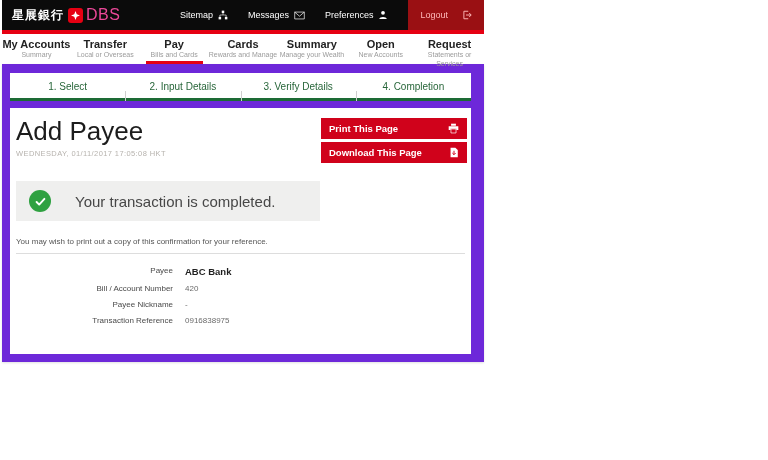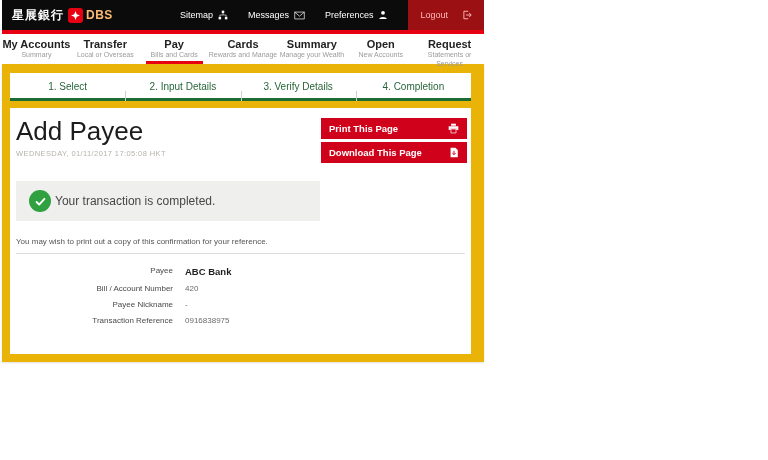--- a/index.html
+++ b/index.html
@@ -5,38 +5,38 @@
   * { margin:0; padding:0; box-sizing:border-box; }
   html,body { width:768px; height:460px; background:#ffffff; font-family:"Liberation Sans", sans-serif; }
   .app { position:absolute; top:0; left:2px; width:482px; }
 
   
   .topbar { height:30px; background:#0b0b0b; display:flex; align-items:center; }
   .logo-wrap { display:flex; align-items:center; margin-left:10px; flex:1; }
   .logo-cn { color:#fff; font-size:12px; font-weight:bold; font-family:"DejaVu Sans", sans-serif; letter-spacing:1px; }
   .dbs-cube { width:15px; height:15px; background:#e60012; border-radius:3px; margin:0 3px 0 4px;
               display:flex; align-items:center; justify-content:center; }
-  .dbs-latin { color:#fdba74; font-size:12px; font-weight:bold; letter-spacing:0.5px; }
+  .dbs-latin { color:#ec4899; font-size:16px; font-weight:normal; letter-spacing:0.5px; }
   .top-links { display:flex; align-items:center; height:100%; }
   .top-link { display:flex; align-items:center; gap:5px; color:#fff; font-size:9px; margin-right:20px; cursor:pointer; }
   .logout-btn { height:100%; background:#9a1013; color:#ffb9b9; font-size:9px; display:flex;
                 align-items:center; gap:14px; padding:0 12px; cursor:pointer; }
 
   
   .red-strip { height:4px; background:#e60012; }
 
   
   .nav { height:30px; background:#fff; display:flex; }
   .nav-item { flex:1; text-align:center; position:relative; padding-top:4px; cursor:pointer; }
   .nav-item .nav-label { font-size:11px; font-weight:bold; color:#222; line-height:12px; }
   .nav-item .nav-sub { font-size:7px; color:#9b9b9b; line-height:9px; }
   .nav-item.active::after { content:""; position:absolute; left:6px; right:6px; bottom:0; height:3px; background:#e60012; }
 
   
-  .gray-region { background:#eab308; padding:9px 13px 8px 8px; box-shadow:0 1px 2px rgba(0,0,0,0.12); }
+  .gray-region { background:#6d28d9; padding:9px 13px 8px 8px; box-shadow:0 1px 2px rgba(0,0,0,0.12); }
 
   
   .steps { background:#fff; display:flex; height:28px; margin-bottom:7px; }
   .step { flex:1; text-align:center; font-size:10px; color:#28663a; padding-top:8px;
           border-bottom:3px solid #1d6b35; position:relative; }
   .step + .step::before { content:""; position:absolute; left:0; top:18px; bottom:-3px; width:1px; background:#cfcfcf; }
 
   
   .card { background:#fff; padding:8px 0 22px 0; position:relative; min-height:230px; }
   .card-head { display:flex; justify-content:space-between; align-items:flex-start; padding:0 4px 0 6px; }
@@ -45,21 +45,21 @@
 
   .actions { width:146px; margin-top:2px; }
   .action-btn { width:100%; height:21px; background:#d0021b; border:none; color:#fff; font-family:"Liberation Sans", sans-serif;
                 font-size:9.5px; font-weight:bold; display:flex; align-items:center; justify-content:space-between;
                 padding:0 8px; margin-bottom:3px; cursor:pointer; }
 
   .success-box { background:#efefee; width:304px; height:40px; margin:15px 0 0 6px;
                  display:flex; align-items:center; padding-left:13px; }
   .check-circle { width:22px; height:22px; background:#2fa141; border-radius:50%;
                   display:flex; align-items:center; justify-content:center; flex:0 0 auto; }
-  .success-msg { font-size:12px; color:#474747; margin-left:4px; }
+  .success-msg { font-size:15px; color:#474747; margin-left:24px; }
 
   .note { font-size:8px; color:#555; margin:16px 0 0 6px; }
 
   .section-title { font-size:15px; font-weight:400; color:#222; margin:17px 0 0 6px; }
   .section-rule { border:none; border-top:1px solid #dddddd; margin:7px 6px 0 6px; }
 
   .details { margin-top:12px; }
   .detail-row { display:flex; align-items:flex-start; margin-bottom:7px; }
   .detail-label { width:163px; text-align:right; font-size:8px; color:#4a4a4a; flex:0 0 auto; }
   .detail-value { margin-left:12px; font-size:8px; color:#6b6b6b; }

